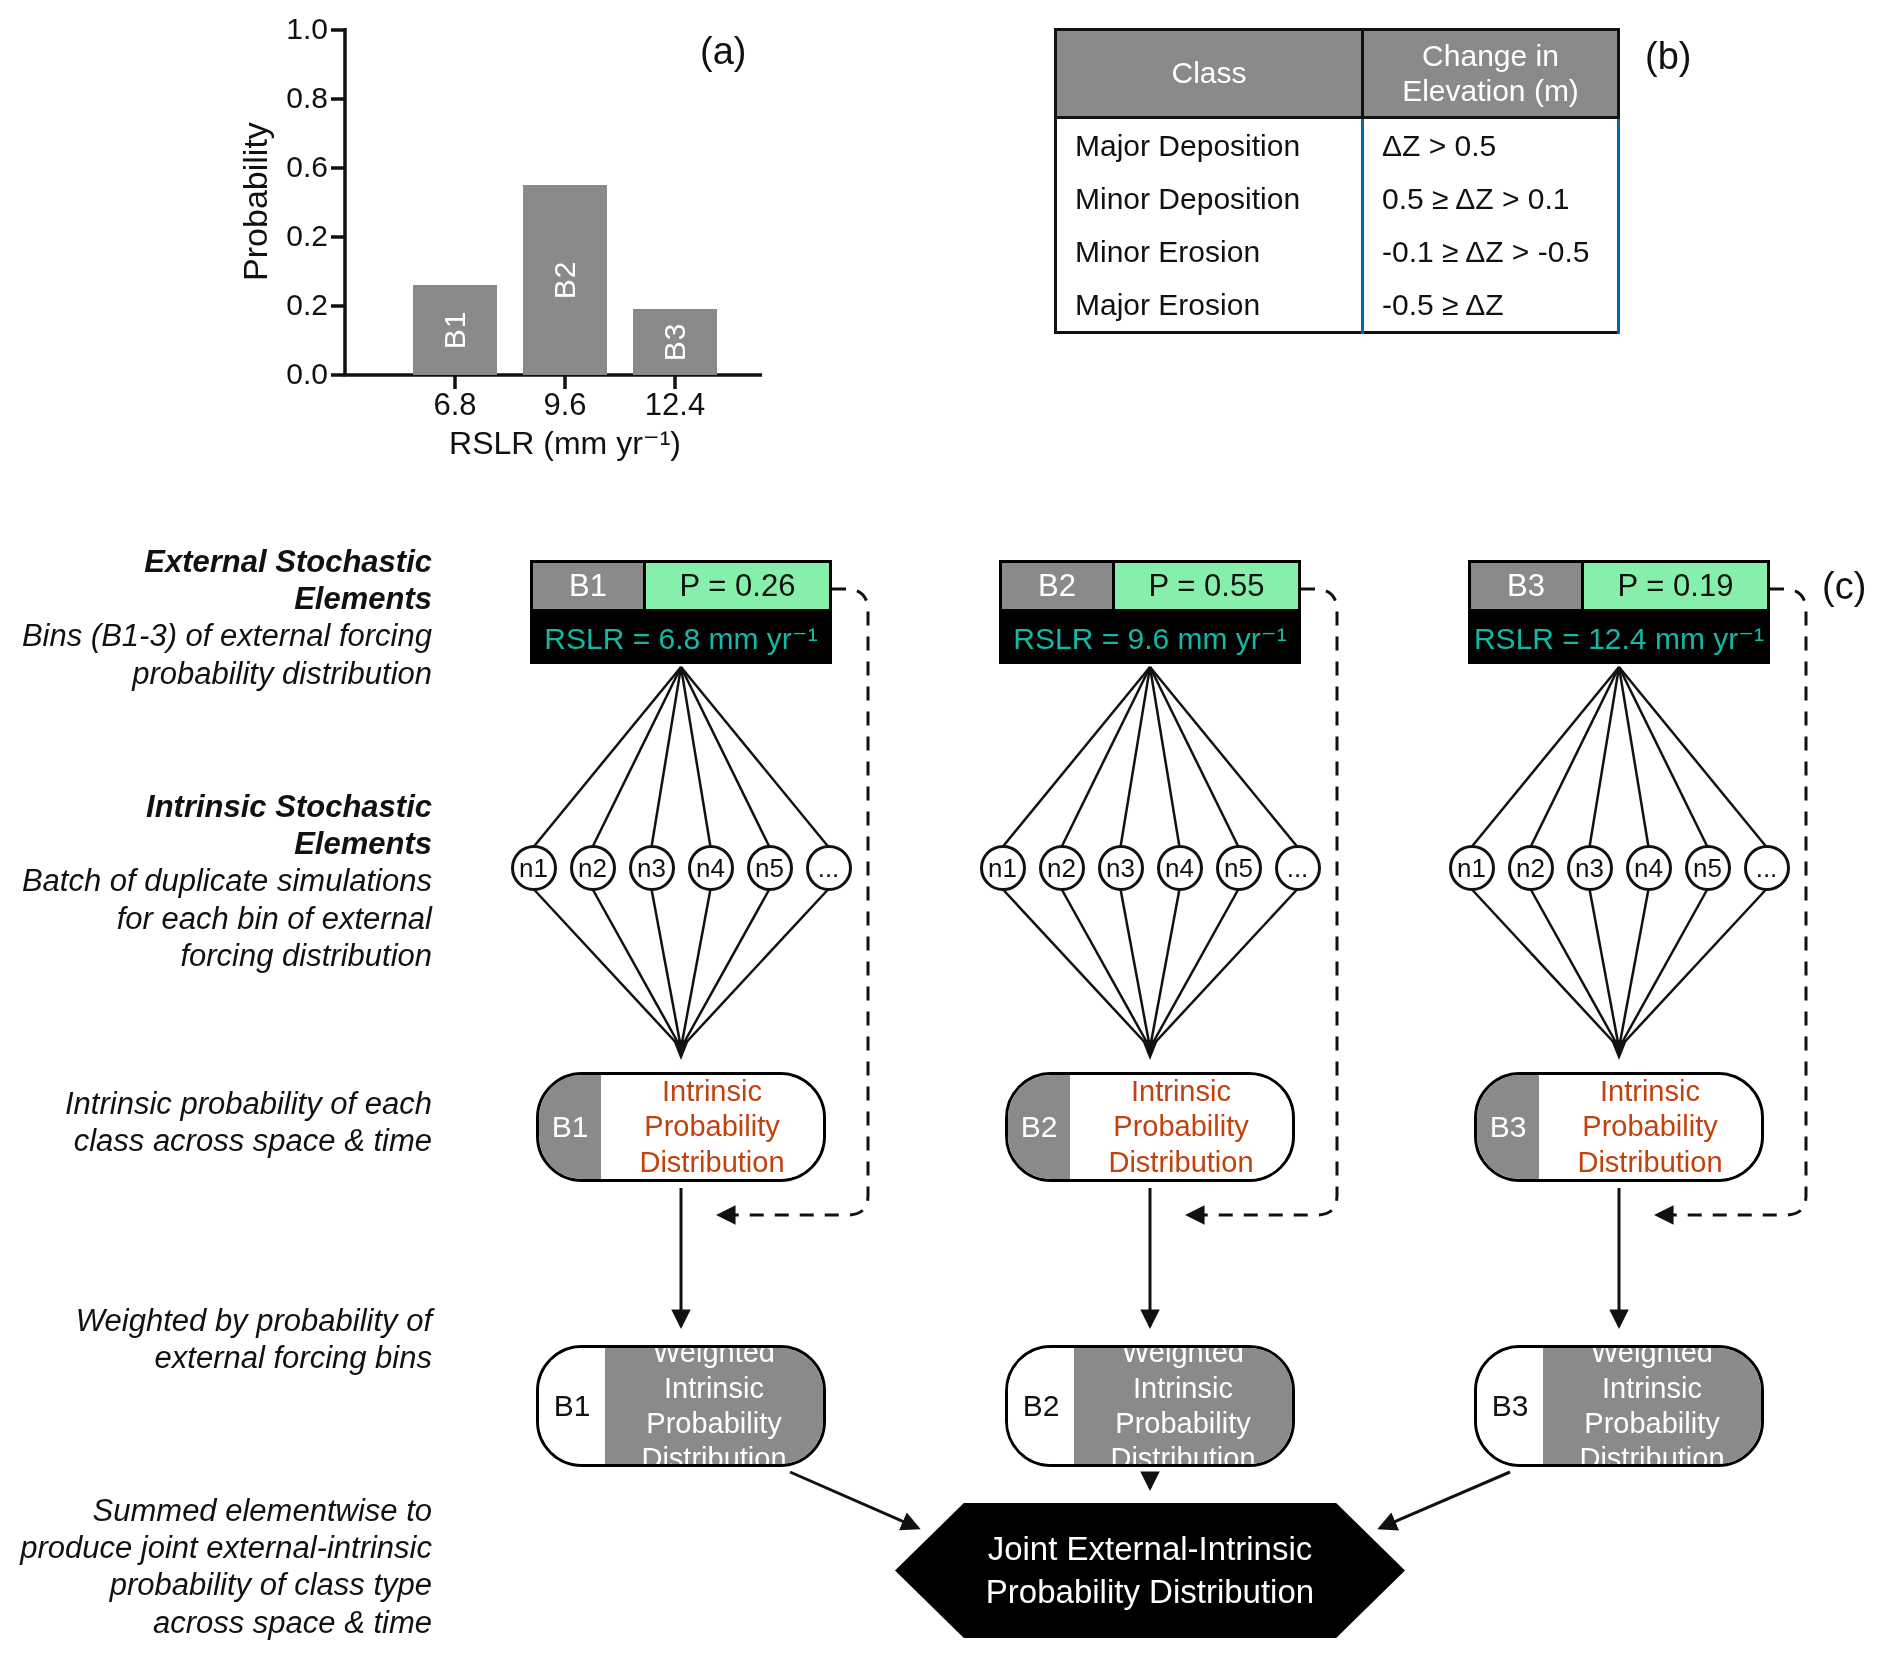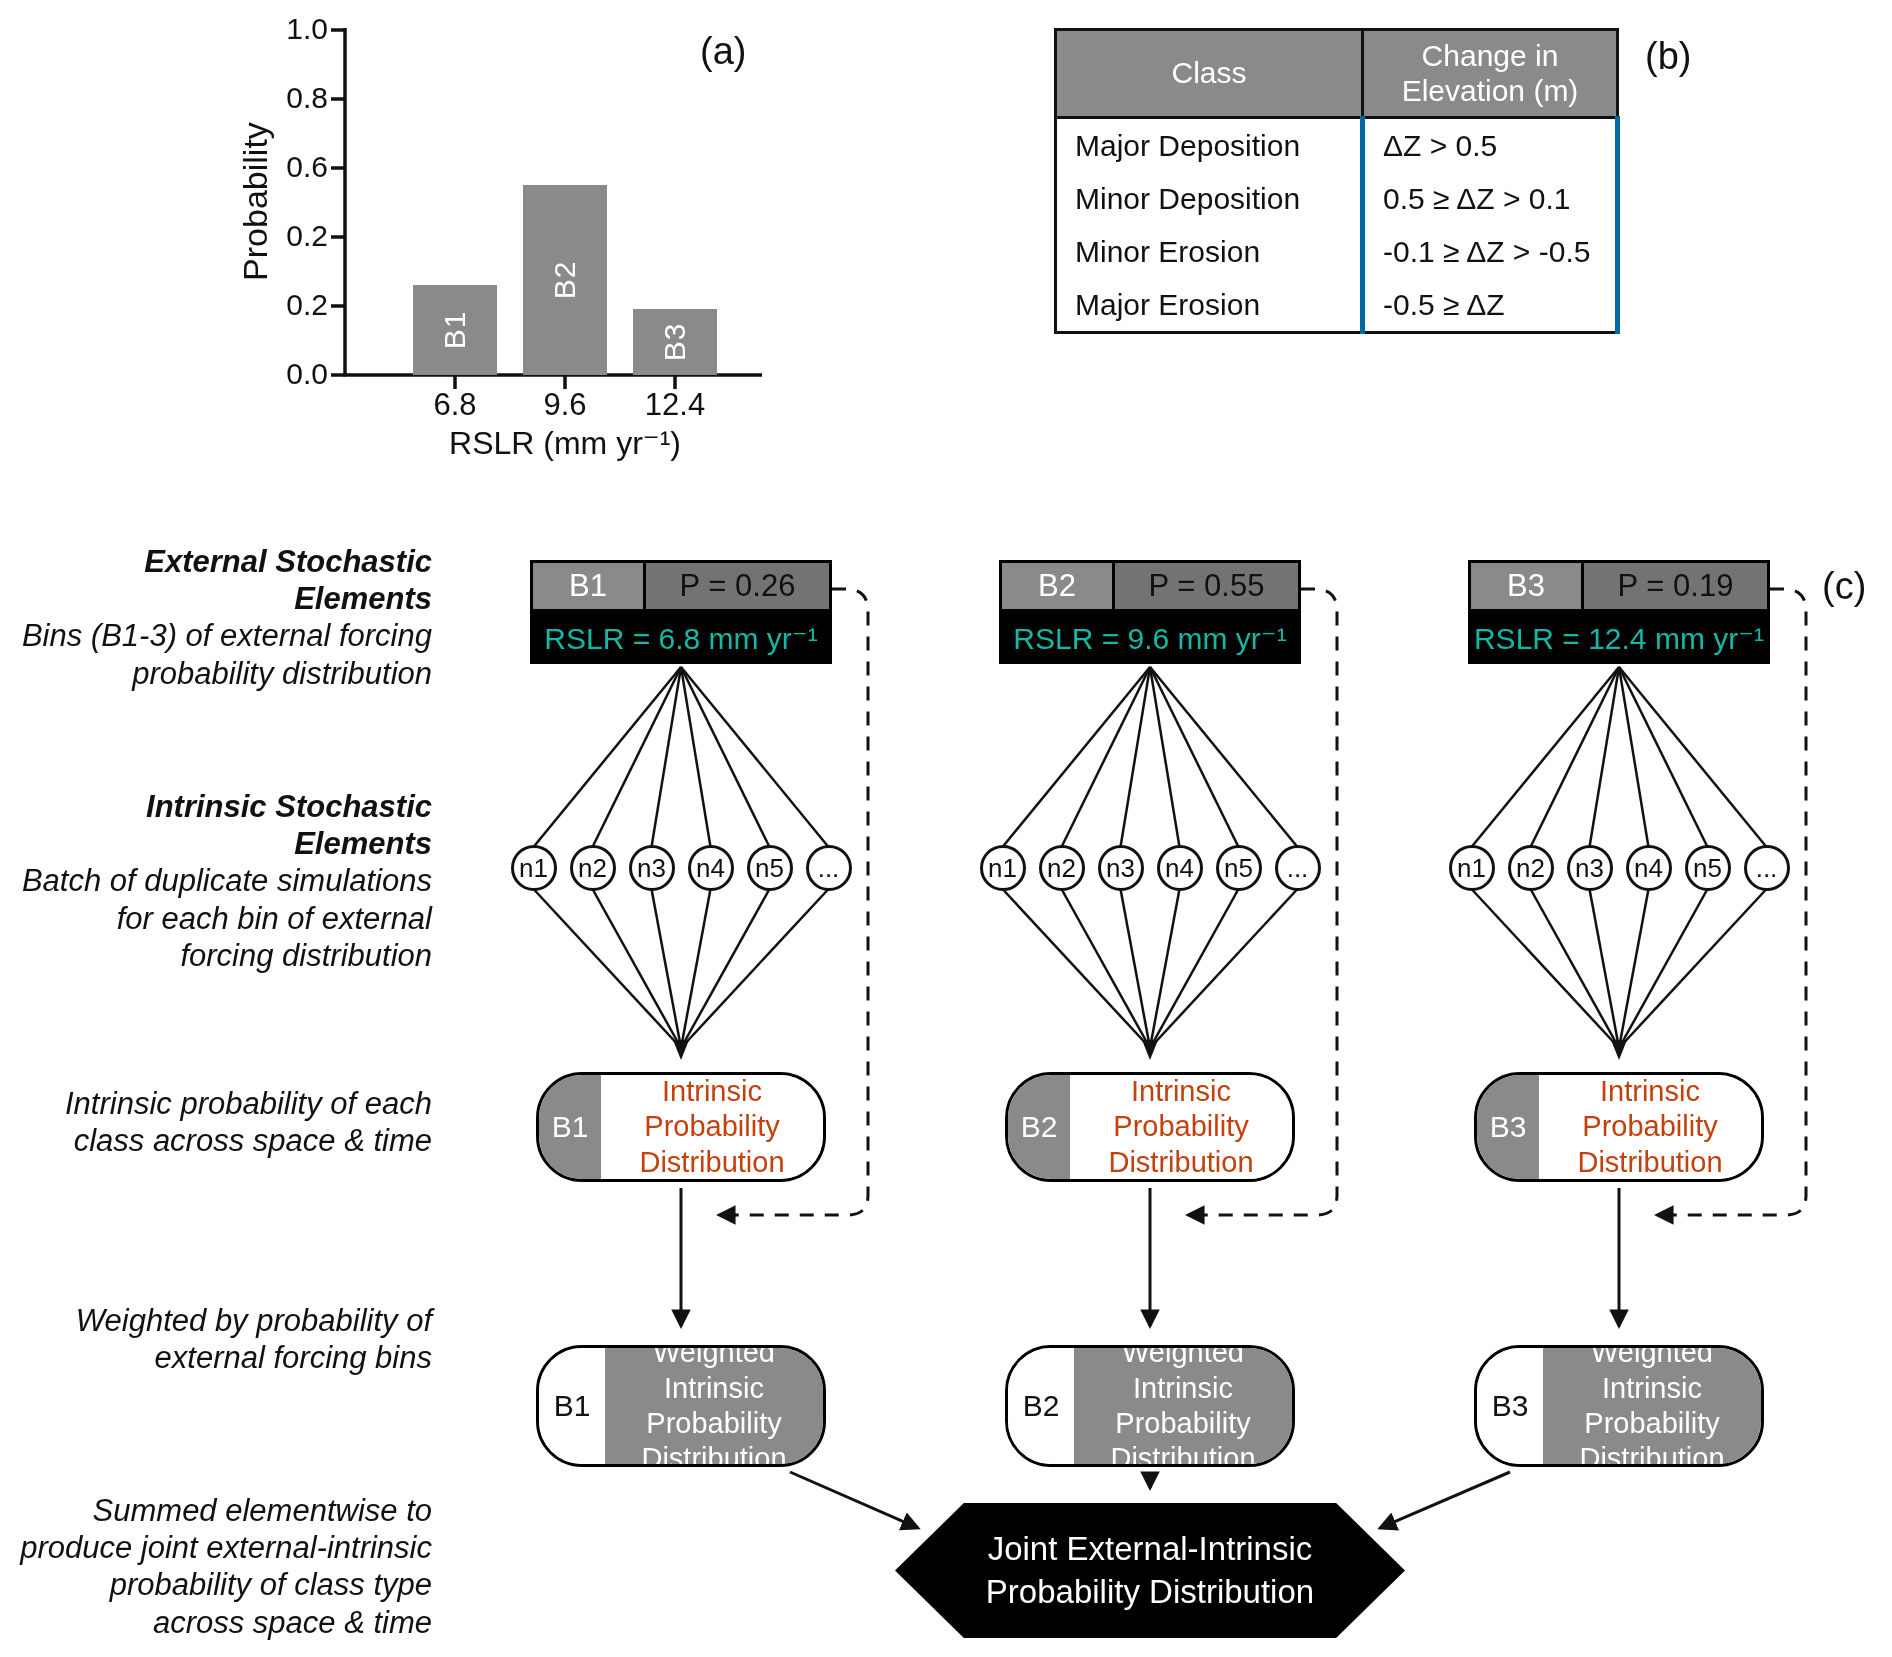--- a/index.html
+++ b/index.html
@@ -15,31 +15,31 @@
              color:#fff;font-size:30px;letter-spacing:1px;}
   #ylabel{position:absolute;left:105px;top:182px;width:300px;text-align:center;
           transform:rotate(-90deg);font-size:34px;z-index:2;}
   #xlabel{position:absolute;left:365px;top:424px;width:400px;text-align:center;font-size:32px;z-index:2;}
   .panel-label{position:absolute;font-size:38px;z-index:4;}
   
   #class-table{position:absolute;left:1054px;top:28px;width:566px;border:3px solid #111;
                border-collapse:collapse;background:#fff;z-index:2;font-size:30px;}
   #class-table th{background:#8a8a8a;color:#fff;font-weight:normal;text-align:center;
                   padding:8px 6px;height:68px;border:3px solid #111;line-height:1.15;}
-  #class-table td{padding:7px 6px 7px 18px;border-left:3px solid #111;border-right:5px solid #0369a1;
+  #class-table td{padding:7px 6px 7px 18px;border-left:3px solid #111;border-right:3px solid #0369a1;
                   height:39px;}
   
   .ann{position:absolute;left:0;width:432px;text-align:right;font-style:italic;
        font-size:31px;line-height:1.2;z-index:2;}
   .ann b{font-weight:bold;}
   .hdr-box{position:absolute;width:302px;z-index:3;}
   .hdr-top{display:flex;height:46px;border:3px solid #000;}
   .hdr-bin{width:110px;background:#8a8a8a;color:#fff;border-right:3px solid #000;
            display:flex;align-items:center;justify-content:center;font-size:31px;}
-  .hdr-p{flex:1;background:#737373;display:flex;align-items:center;justify-content:center;font-size:31px;}
+  .hdr-p{flex:1;background:#86efac;display:flex;align-items:center;justify-content:center;font-size:31px;}
   .hdr-rslr{height:52px;background:#000;color:#14b8a6;display:flex;align-items:center;
             justify-content:center;font-size:30px;}
   .circle{position:absolute;width:40px;height:40px;border:3px solid #111;border-radius:50%;
           background:#fff;display:flex;align-items:center;justify-content:center;
           font-size:26px;z-index:3;}
   .pill{position:absolute;display:flex;border:3px solid #000;border-radius:46px;overflow:hidden;
         background:#fff;z-index:3;}
   .pill-bin{display:flex;align-items:center;justify-content:center;font-size:30px;flex:none;}
   .pill-body{flex:1;display:flex;align-items:center;justify-content:center;text-align:center;
              font-size:29px;line-height:1.22;}

